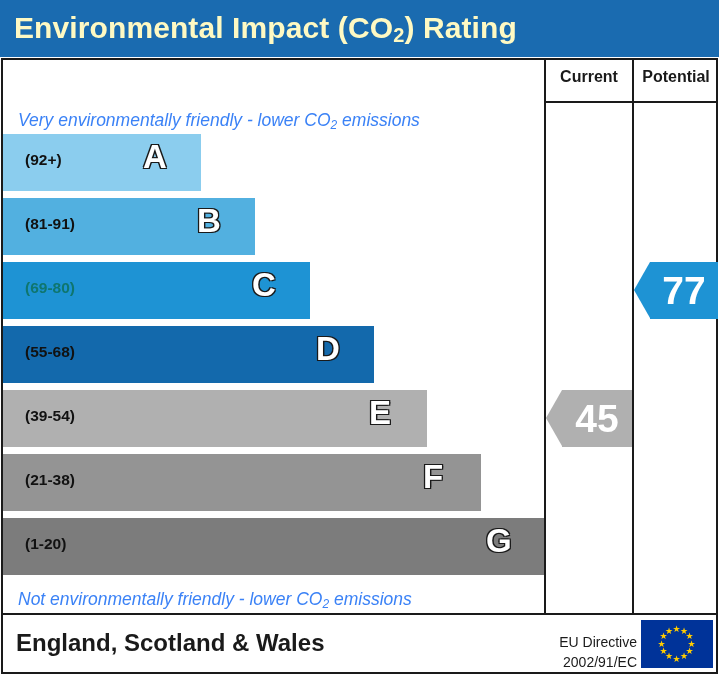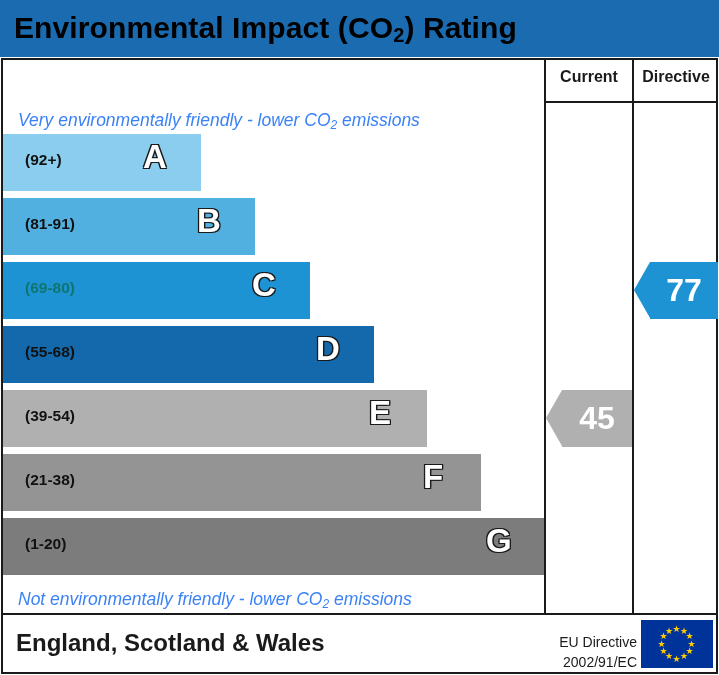--- a/index.html
+++ b/index.html
@@ -25,21 +25,21 @@
     left: 0; top: 0;
     width: 719px;
     height: 57px;
     background: #1a6bb0;
     box-sizing: border-box;
   }
   .header-title {
     position: absolute;
     left: 14px;
     top: 11px;
-    color: #000000;
+    color: #fef9c3;
     font-size: 30px;
     font-weight: bold;
     letter-spacing: 0.1px;
     white-space: nowrap;
   }
   .header-title sub {
     font-size: 20px;
     vertical-align: baseline;
     position: relative;
     top: 4px;
@@ -163,21 +163,21 @@
     height: 0;
     border-top: 28.5px solid transparent;
     border-bottom: 28.5px solid transparent;
   }
   .rating .body {
     position: absolute;
     top: 0;
     height: 57px;
     line-height: 57px;
     color: #ffffff;
-    font-size: 32px;
+    font-size: 39px;
     font-weight: bold;
     text-align: center;
   }
 
   
   .footer {
     position: absolute;
     left: 1px;
     top: 615px;
     width: 717px;
@@ -228,21 +228,21 @@
   <div class="header">
     <div class="header-title"><span>Environmental Impact (CO</span><sub>2</sub><span>) Rating</span></div>
   </div>
 
   <div class="frame"></div>
   <div class="vline c1"></div>
   <div class="vline c2"></div>
   <div class="colhead-line"></div>
 
   <div class="colhead current">Current</div>
-  <div class="colhead potential">Directive</div>
+  <div class="colhead potential">Potential</div>
 
   <div class="caption top"><span>Very environmentally friendly - lower CO</span><sub>2</sub><span> emissions</span></div>
   <div class="caption bottom"><span>Not environmentally friendly - lower CO</span><sub>2</sub><span> emissions</span></div>
 
   <div class="bars" id="bars">
       <div class="bar-row" style="top: 0px; width: 198px;">
         <div class="bar" style="width: 198px; background: rgb(139, 205, 238);"></div>
         <div class="bar-range" style="color: rgb(17, 17, 17);">(92+)</div>
         <div class="bar-letter" style="left: 140px;">A</div>
       </div>

